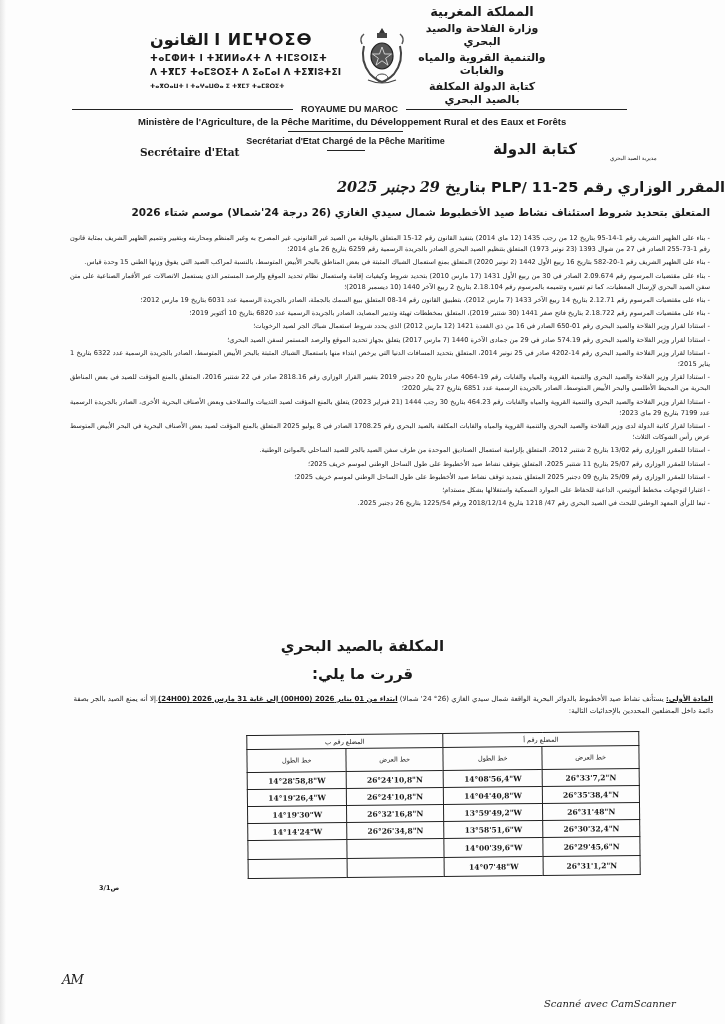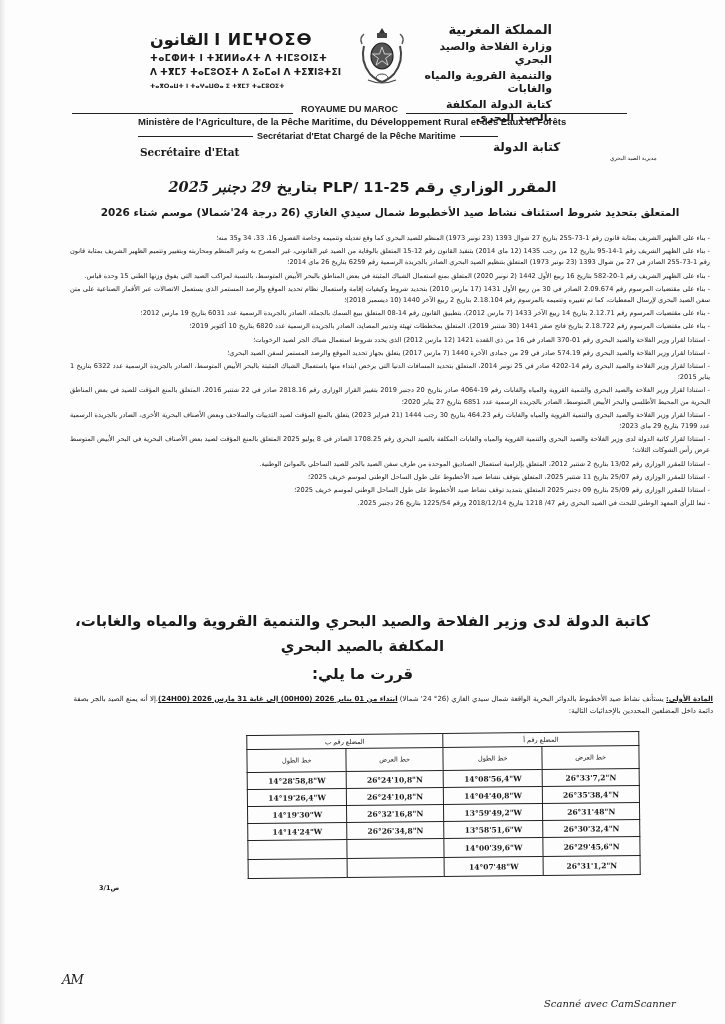--- a/index.html
+++ b/index.html
@@ -13,37 +13,37 @@
 
   
   .tifinagh { position: absolute; left: 150px; top: 30px; width: 200px; text-align: left; font-family: "DejaVu Sans", sans-serif; }
   .tifinagh .t1 { font-size: 16px; font-weight: bold; letter-spacing: 1px; }
   .tifinagh .t2 { font-size: 9px; font-weight: bold; margin-top: 4px; letter-spacing: 0.3px; }
   .tifinagh .t3 { font-size: 9px; font-weight: bold; margin-top: 4px; }
   .tifinagh .t4 { font-size: 6px; font-weight: bold; margin-top: 5px; }
 
   .emblem { position: absolute; left: 358px; top: 26px; width: 48px; height: 60px; }
 
-  .arabic-head { position: absolute; right: 505px; top: 22px; direction: rtl; text-align: right; font-family: "DejaVu Sans", sans-serif; }
+  .arabic-head { position: absolute; right: 505px; top: 4px; direction: rtl; text-align: center; font-family: "DejaVu Sans", sans-serif; }
   .arabic-head { right: auto; left: 412px; width: 140px; }
   .arabic-head .a1 { font-size: 13px; font-weight: bold; }
   .arabic-head .a2 { font-size: 11px; font-weight: bold; margin-top: 3px; line-height: 13px; }
 
   .fr-line { position: absolute; font-family: "Liberation Sans", sans-serif; font-weight: bold; }
-  .royaume { left: 72px; top: 104px; width: 555px; font-size: 9px; display: flex; align-items: flex-end; gap: 8px; color: #222; }
+  .royaume { left: 72px; top: 104px; width: 555px; font-size: 9px; display: flex; align-items: center; gap: 8px; color: #222; }
   .royaume .rule { flex: 1; border-top: 1.2px solid #222; }
   .ministere { left: 138px; top: 116px; font-size: 9.5px; }
-  .secretariat { left: 138px; top: 131px; width: 415px; font-size: 9px; display: flex; align-items: center; gap: 4px; }
+  .secretariat { left: 138px; top: 131px; width: 415px; font-size: 9px; display: flex; align-items: center; gap: 4px; flex-direction: column; }
   .secretariat .rule { border-top: 1.2px solid #222; }
   .sec-etat-fr { left: 140px; top: 146px; font-size: 10.5px; font-family: "DejaVu Serif", serif; }
-  .sec-etat-ar { position: absolute; left: 493px; top: 140px; font-size: 12px; font-weight: bold; direction: rtl; font-family: "DejaVu Sans", sans-serif; }
+  .sec-etat-ar { position: absolute; left: 493px; top: 140px; font-size: 15px; font-weight: bold; direction: rtl; font-family: "DejaVu Sans", sans-serif; }
   .direction { position: absolute; left: 610px; top: 155px; font-size: 5.5px; direction: rtl; font-family: "DejaVu Sans", sans-serif; }
 
   
-  .title { position: absolute; left: 0; width: 725px; text-align: center; direction: rtl; font-family: "DejaVu Sans", sans-serif; font-weight: bold; }
+  .title { position: absolute; left: 0; width: 725px; direction: rtl; font-family: "DejaVu Sans", sans-serif; font-weight: bold; }
   .title1 { top: 178px; font-size: 14.5px; }
   .title1 .handdate { font-family: "DejaVu Serif", serif; font-style: italic; }
   .title2 { top: 206px; font-size: 10.5px; left: 70px; width: 640px; }
 
   
   .body-text { position: absolute; left: 70px; top: 233px; width: 640px; direction: rtl; text-align: justify; font-family: "DejaVu Sans", sans-serif; font-size: 6.6px; line-height: 11.2px; }
   .body-text p { margin: 0 0 2px 0; }
 
   .authority { position: absolute; left: 0; width: 725px; text-align: center; direction: rtl; font-family: "DejaVu Sans", sans-serif; font-weight: bold; }
   .auth1 { top: 612px; font-size: 15px; }
@@ -112,39 +112,38 @@
   <div class="sec-etat-ar">كتابة الدولة</div>
   <div class="direction">مديرية الصيد البحري</div>
 
   <div class="title title1">
     <span>المقرر الوزاري رقم PLP/ 11-25 بتاريخ</span>
     <span class="handdate">29 دجنبر 2025</span>
   </div>
   <div class="title title2">المتعلق بتحديد شروط استئناف نشاط صيد الأخطبوط شمال سيدي الغازي (26 درجة 24'شمالا) موسم شتاء 2026</div>
 
   <div class="body-text">
-    <p>- بناء على الظهير الشريف بمثابة قانون رقم 1-73-255 بتاريخ 27 شوال 1393 (23 نونبر 1973) المنظم للصيد البحري كما وقع تعديله وتتميمه وخاصة الفصول 16، 33، 34 و35 منه؛</p>
     <p>- بناء على الظهير الشريف رقم 1-14-95 بتاريخ 12 من رجب 1435 (12 ماي 2014) بتنفيذ القانون رقم 12-15 المتعلق بالوقاية من الصيد غير القانوني، غير المصرح به وغير المنظم ومحاربته وبتغيير وتتميم الظهير الشريف بمثابة قانون رقم 1-73-255 الصادر في 27 من شوال 1393 (23 نونبر 1973) المتعلق بتنظيم الصيد البحري الصادر بالجريدة الرسمية رقم 6259 بتاريخ 26 ماي 2014؛</p>
     <p>- بناء على الظهير الشريف رقم 1-20-582 بتاريخ 16 ربيع الأول 1442 (2 نونبر 2020) المتعلق بمنع استعمال الشباك المثبتة في بعض المناطق بالبحر الأبيض المتوسط، بالنسبة لمراكب الصيد التي يفوق وزنها الطني 15 وحدة قياس.</p>
     <p>- بناء على مقتضيات المرسوم رقم 2.09.674 الصادر في 30 من ربيع الأول 1431 (17 مارس 2010) بتحديد شروط وكيفيات إقامة واستعمال نظام تحديد الموقع والرصد المستمر الذي يستعمل الاتصالات عبر الأقمار الصناعية على متن سفن الصيد البحري لإرسال المعطيات، كما تم تغييره وتتميمه بالمرسوم رقم 2.18.104 بتاريخ 2 ربيع الآخر 1440 (10 ديسمبر 2018)؛</p>
     <p>- بناء على مقتضيات المرسوم رقم 2.12.71 بتاريخ 14 ربيع الآخر 1433 (7 مارس 2012)، بتطبيق القانون رقم 14-08 المتعلق ببيع السمك بالجملة، الصادر بالجريدة الرسمية عدد 6031 بتاريخ 19 مارس 2012؛</p>
     <p>- بناء على مقتضيات المرسوم رقم 2.18.722 بتاريخ فاتح صفر 1441 (30 شتنبر 2019)، المتعلق بمخططات تهيئة وتدبير المصايد، الصادر بالجريدة الرسمية عدد 6820 بتاريخ 10 أكتوبر 2019؛</p>
-    <p>- استنادا لقرار وزير الفلاحة والصيد البحري رقم 01-370 الصادر في 16 من ذي القعدة 1421 (12 مارس 2012) الذي يحدد شروط استعمال شباك الجر لصيد الرخويات؛</p>
+    <p>- استنادا لقرار وزير الفلاحة والصيد البحري رقم 01-650 الصادر في 16 من ذي القعدة 1421 (12 مارس 2012) الذي يحدد شروط استعمال شباك الجر لصيد الرخويات؛</p>
     <p>- استنادا لقرار وزير الفلاحة والصيد البحري رقم 574.19 صادر في 29 من جمادى الآخرة 1440 (7 مارس 2017) يتعلق بجهاز تحديد الموقع والرصد المستمر لسفن الصيد البحري؛</p>
     <p>- استنادا لقرار وزير الفلاحة والصيد البحري رقم 14-4202 صادر في 25 نونبر 2014، المتعلق بتحديد المسافات الدنيا التي يرخص ابتداء منها باستعمال الشباك المثبتة بالبحر الأبيض المتوسط، الصادر بالجريدة الرسمية عدد 6322 بتاريخ 1 يناير 2015؛</p>
     <p>- استنادا لقرار وزير الفلاحة والصيد البحري والتنمية القروية والمياه والغابات رقم 19-4064 صادر بتاريخ 20 دجنبر 2019 بتغيير القرار الوزاري رقم 2818.16 صادر في 22 شتنبر 2016، المتعلق بالمنع المؤقت للصيد في بعض المناطق البحرية من المحيط الأطلسي والبحر الأبيض المتوسط، الصادر بالجريدة الرسمية عدد 6851 بتاريخ 27 يناير 2020؛</p>
     <p>- استنادا لقرار وزير الفلاحة والصيد البحري والتنمية القروية والمياه والغابات رقم 464.23 بتاريخ 30 رجب 1444 (21 فبراير 2023) يتعلق بالمنع المؤقت لصيد الثدييات والسلاحف وبعض الأصناف البحرية الأخرى، الصادر بالجريدة الرسمية عدد 7199 بتاريخ 29 ماي 2023؛</p>
     <p>- استنادا لقرار كاتبة الدولة لدى وزير الفلاحة والصيد البحري والتنمية القروية والمياه والغابات المكلفة بالصيد البحري رقم 1708.25 الصادر في 8 يوليو 2025 المتعلق بالمنع المؤقت لصيد بعض الأصناف البحرية في البحر الأبيض المتوسط عرض رأس الشوكات الثلاث؛</p>
     <p>- استنادا للمقرر الوزاري رقم 13/02 بتاريخ 2 شتنبر 2012، المتعلق بإلزامية استعمال الصناديق الموحدة من طرف سفن الصيد بالجر للصيد الساحلي بالموانئ الوطنية.</p>
     <p>- استنادا للمقرر الوزاري رقم 25/07 بتاريخ 11 شتنبر 2025، المتعلق بتوقف نشاط صيد الأخطبوط على طول الساحل الوطني لموسم خريف 2025؛</p>
     <p>- استنادا للمقرر الوزاري رقم 25/09 بتاريخ 09 دجنبر 2025 المتعلق بتمديد توقف نشاط صيد الأخطبوط على طول الساحل الوطني لموسم خريف 2025؛</p>
+    <p>- اعتبارا لتوجهات مخطط أليوتيس، الداعية للحفاظ على الموارد السمكية واستغلالها بشكل مستدام؛</p>
     <p>- تبعا للرأي المعهد الوطني للبحث في الصيد البحري رقم 47/ 1218 بتاريخ 2018/12/14 ورقم 1225/54 بتاريخ 26 دجنبر 2025.</p>
   </div>
 
-  <div class="authority auth1">كاتبة الدولة لدى وزير الفلاحة والصيد البحري والتنمية القروية والمياه والغابات،</div>
   <div class="authority auth2">المكلفة بالصيد البحري</div>
   <div class="authority decide">قررت ما يلي:</div>
 
   <div class="article">
     <span class="lbl">المادة الأولى:</span>
     <span>يستأنف نشاط صيد الأخطبوط بالدوائر البحرية الواقعة شمال سيدي الغازي (26° 24' شمالا)</span>
     <span class="u">ابتداء من 01 يناير 2026 (00H00) إلى غاية 31 مارس 2026 (24H00)</span><span>.إلا أنه يمنع الصيد بالجر بصفة دائمة داخل المضلعين المحددين بالإحداثيات التالية:</span>
   </div>
 
   <table class="coord-table">

